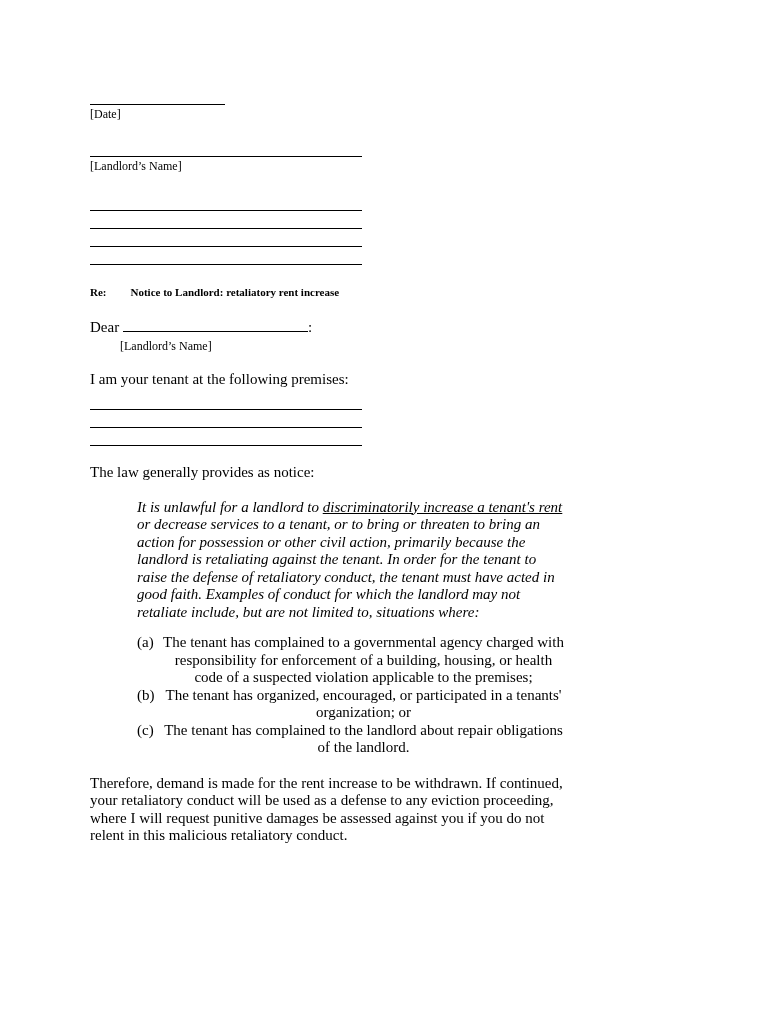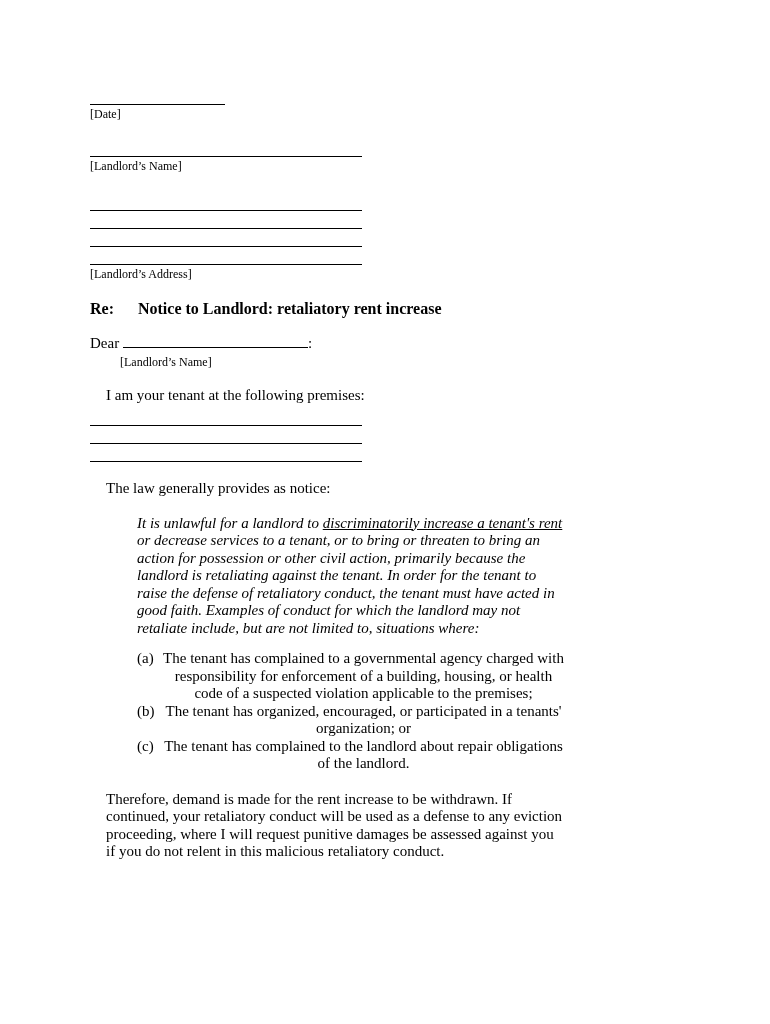--- a/index.html
+++ b/index.html
@@ -29,34 +29,34 @@
   .blank.stacked { height: 17px; }
   .label {
     font-size: 12px;
     line-height: 14px;
     margin-top: 2px;
   }
   .label.indent { margin-left: 30px; }
   .re-line {
     margin-top: 18px;
     font-weight: bold;
-    font-size: 16px;
+    font-size: 11px;
     line-height: 19px;
   }
   .re-line .re-title { margin-left: 24px; }
   .dear-line { margin-top: 16px; }
   .blank-inline {
     display: inline-block;
     width: 185px;
     border-bottom: 1px solid #000;
     height: 13px;
     vertical-align: baseline;
   }
   .para { margin-top: 15px; }
-  .gap-lg { margin-top: 18px; margin-left: 16px; }
+  .gap-lg { margin-top: 18px; }
   .quote {
     margin-top: 17px;
     margin-left: 47px;
     font-style: italic;
   }
   .underline { text-decoration: underline; }
   .list { margin-top: 13px; margin-left: 47px; }
   .list-item { display: flex; }
   .list-item .marker {
     flex: 0 0 24px;
@@ -72,21 +72,20 @@
   <div class="blank short"></div>
   <div class="label">[Date]</div>
 
   <div class="blank long" style="margin-top:23px; height:12px;"></div>
   <div class="label">[Landlord’s Name]</div>
 
   <div class="blank long stacked" style="margin-top:20px;"></div>
   <div class="blank long stacked"></div>
   <div class="blank long stacked"></div>
   <div class="blank long stacked"></div>
-  <div class="label">[Landlord’s Address]</div>
 
   <p class="re-line"><span>Re:</span><span class="re-title">Notice to Landlord: retaliatory rent increase</span></p>
 
   <p class="dear-line"><span>Dear </span><span class="blank-inline"></span><span>:</span></p>
   <div class="label indent">[Landlord’s Name]</div>
 
   <p class="para gap-lg">I am your tenant at the following premises:</p>
 
   <div class="blank long stacked" style="margin-top:4px;"></div>
   <div class="blank long stacked"></div>

